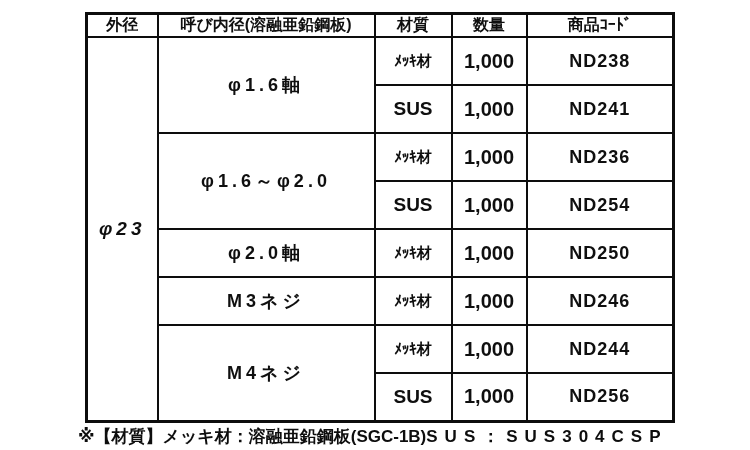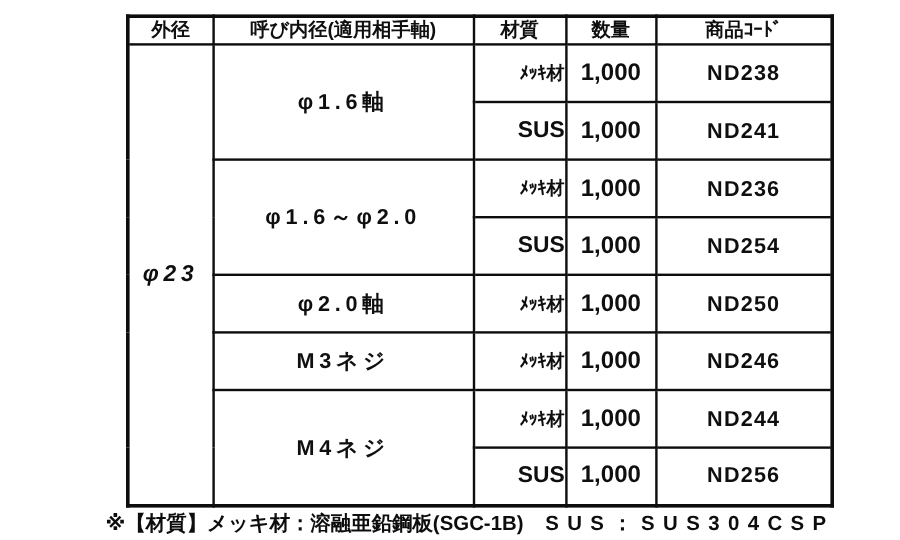--- a/index.html
+++ b/index.html
@@ -18,50 +18,48 @@
     background: #ffffff;
     overflow: hidden;
   }
   table.spec-table {
     position: absolute;
     left: 85px;
     top: 12px;
     border-collapse: collapse;
     table-layout: fixed;
     border: 3px solid #0d0d0d;
-    margin-left: 20px;
   }
   .spec-table th,
   .spec-table td {
     border: 2px solid #0d0d0d;
     font-weight: bold;
     text-align: center;
     vertical-align: middle;
     padding: 0;
     background: #ffffff;
     overflow: hidden;
     white-space: nowrap;
   }
   .spec-table thead tr { height: 22px; }
   .spec-table tbody tr { height: 48px; }
   .spec-table th { font-size: 16px; letter-spacing: 0px; }
   td.od   { font-size: 19px; letter-spacing: 4px; font-style: italic; }
   td.idia { font-size: 18px; letter-spacing: 4px; }
-  td.mat  { font-size: 15px; letter-spacing: 0px; text-align: right; }
+  td.mat  { font-size: 15px; letter-spacing: 0px; }
   td.mat.latin { font-size: 19px; letter-spacing: 0px; }
   td.qty  { font-size: 20px; letter-spacing: 0px; }
   td.code { font-size: 18px; letter-spacing: 1px; }
   .footnote {
     position: absolute;
-    left: 88px;
+    left: 78px;
     top: 424px;
     height: 24px;
     display: flex;
     align-items: center;
-    gap: 18px;
     font-weight: bold;
     font-size: 17px;
     white-space: nowrap;
     color: #0d0d0d;
   }
   .footnote .sus-part { letter-spacing: 7px; }
 </style>
 </head>
 <body>
 
@@ -71,21 +69,21 @@
     <colgroup>
       <col style="width:71px">
       <col style="width:217px">
       <col style="width:77px">
       <col style="width:75px">
       <col style="width:147px">
     </colgroup>
     <thead>
       <tr>
         <th>外径</th>
-        <th>呼び内径(適用相手軸)</th>
+        <th>呼び内径(溶融亜鉛鋼板)</th>
         <th>材質</th>
         <th>数量</th>
         <th>商品ｺｰﾄﾞ</th>
       </tr>
     </thead>
     <tbody>
       <tr>
         <td class="od" rowspan="8">φ23</td>
         <td class="idia" rowspan="2">φ1.6軸</td>
         <td class="mat">ﾒｯｷ材</td>

